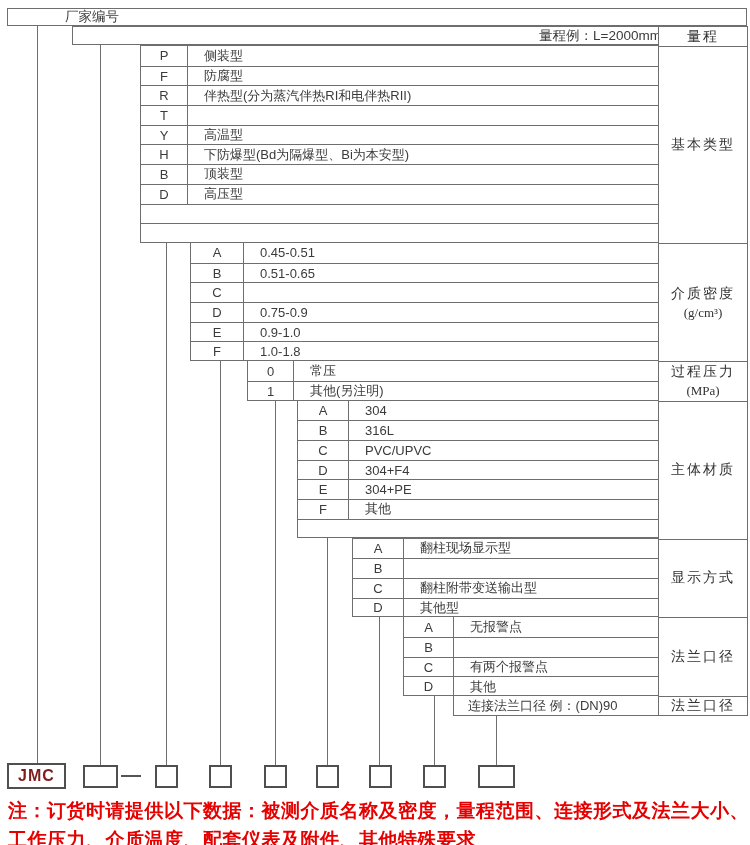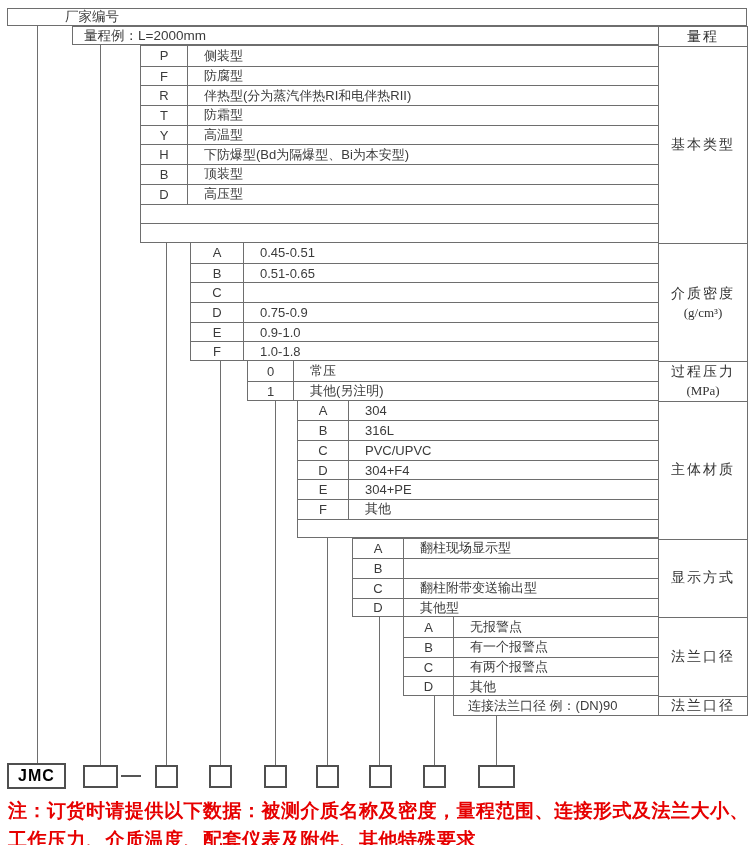--- a/index.html
+++ b/index.html
@@ -20,36 +20,36 @@
        border:1px solid #6e6e6e;box-sizing:border-box;background:#fff;}
   .lcell{position:absolute;left:0;right:0;display:flex;flex-direction:column;
        align-items:center;justify-content:center;text-align:center;
        font-family:"Liberation Serif","DejaVu Serif",serif;font-size:14px;
        letter-spacing:2px;color:#333;box-sizing:border-box;}
   .lcell.bt{border-top:1px solid #6e6e6e;}
   .lcell .unit{letter-spacing:0;font-size:13px;margin-top:2px;}
   .leader{position:absolute;width:1px;background:#6e6e6e;}
   .cbox{position:absolute;border:2px solid #4f4f4f;box-sizing:border-box;background:#fff;}
   #jmc-box{left:7px;top:763px;width:59px;height:26px;display:flex;align-items:center;
-       justify-content:center;font-weight:bold;font-size:16px;color:#000000;letter-spacing:1px;}
+       justify-content:center;font-weight:bold;font-size:16px;color:#7f1d1d;letter-spacing:1px;}
   #range-box{left:83px;top:765px;width:35px;height:23px;}
   #dash{position:absolute;left:121px;top:775px;width:20px;height:2px;background:#555;}
   #note{position:absolute;left:8px;top:797px;width:744px;font-size:19px;font-weight:bold;
        line-height:1.5;letter-spacing:0.5px;}
 </style>
 </head>
 <body>
 
 <div id="stage">
 
   <div class="hdr" id="hdr1" style="left:7px;top:8px;width:740px;height:18px;padding-left:57px;">
     <span>厂家编号</span>
   </div>
 
-  <div class="hdr" id="hdr2" style="left:72px;top:26px;width:590px;height:19px;padding-left:11px;">
+  <div class="hdr" id="hdr2" style="left:72px;top:26px;width:590px;height:19px;padding-left:11px;justify-content:flex-end;">
     <span>量程例：L=2000mm</span>
   </div>
 
   <div id="label-col">
       <div class="lcell" style="top: 0px; height: 19px;">
         <span>量程</span>
       </div>
       <div class="lcell bt" style="top: 19px; height: 197px;">
         <span>基本类型</span>
       </div>
@@ -94,21 +94,20 @@
       <div class="row" style="height: 19.7px;">
         <div class="code" style="width: 47px;">F</div>
         <div class="desc">防腐型</div>
       </div>
       <div class="row" style="height: 19.7px;">
         <div class="code" style="width: 47px;">R</div>
         <div class="desc">伴热型(分为蒸汽伴热RI和电伴热RII)</div>
       </div>
       <div class="row" style="height: 19.7px;">
         <div class="code" style="width: 47px;">T</div>
-        <div class="desc">防霜型</div>
       </div>
       <div class="row" style="height: 19.7px;">
         <div class="code" style="width: 47px;">Y</div>
         <div class="desc">高温型</div>
       </div>
       <div class="row" style="height: 19.7px;">
         <div class="code" style="width: 47px;">H</div>
         <div class="desc">下防爆型(Bd为隔爆型、Bi为本安型)</div>
       </div>
       <div class="row" style="height: 19.7px;">
@@ -217,21 +216,20 @@
     </div>
     <div class="leader" style="left: 379px; top: 616.3px; height: 149.7px;"></div>
     <div class="cbox" style="left: 369px; top: 765px; width: 23px; height: 23px;"></div>
     <div class="blk" style="left: 403px; top: 616.3px; width: 256px; height: 79.8px;">
       <div class="row" style="height: 19.7px;">
         <div class="code" style="width: 50px;">A</div>
         <div class="desc">无报警点</div>
       </div>
       <div class="row" style="height: 19.7px;">
         <div class="code" style="width: 50px;">B</div>
-        <div class="desc">有一个报警点</div>
       </div>
       <div class="row" style="height: 19.7px;">
         <div class="code" style="width: 50px;">C</div>
         <div class="desc">有两个报警点</div>
       </div>
       <div class="row" style="height: 19.7px;">
         <div class="code" style="width: 50px;">D</div>
         <div class="desc">其他</div>
       </div>
     </div>

